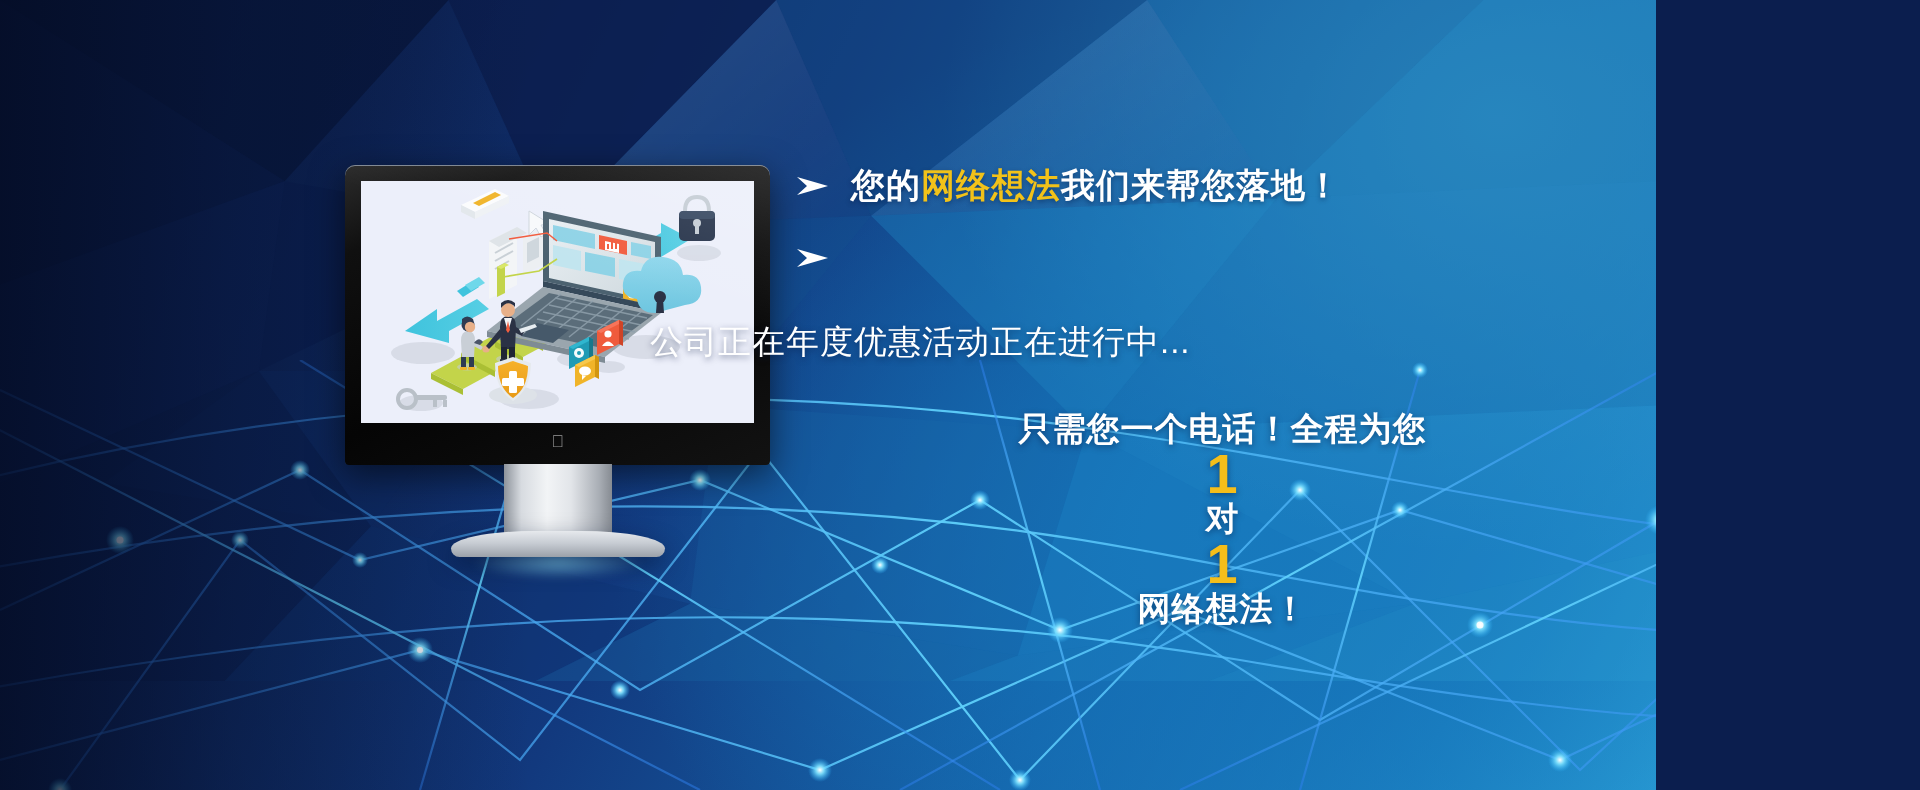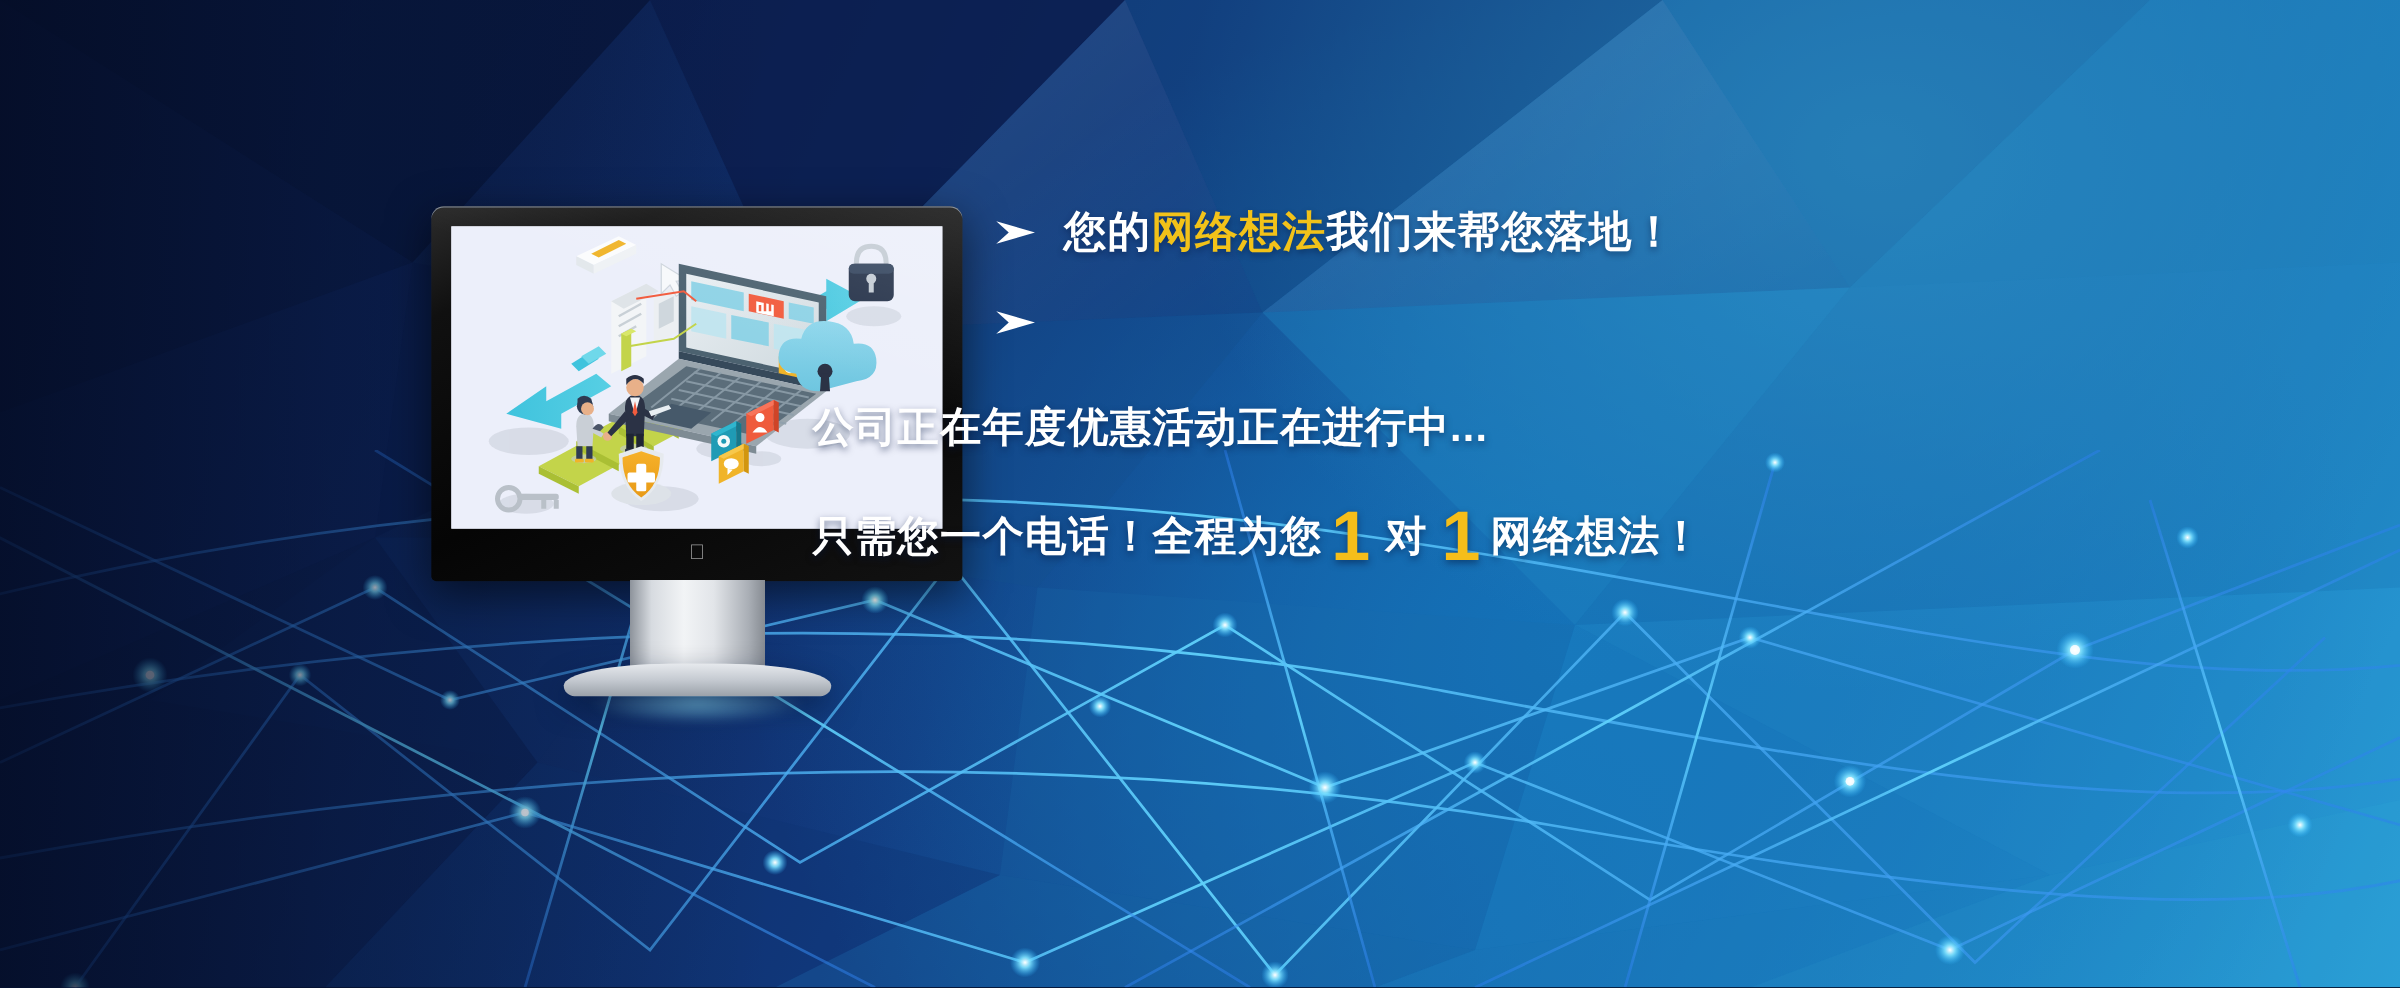--- a/index.html
+++ b/index.html
@@ -1,21 +1,21 @@
 <!DOCTYPE html>
 <html><head>
 <meta charset="utf-8">
 <style>
   * { margin:0; padding:0; box-sizing:border-box; }
   html,body { width:1920px; height:790px; overflow:hidden; background:#0b1e4e; }
   body { font-family:"Liberation Sans","DejaVu Sans",sans-serif; }
 
   #banner{
-    position:relative; width:1920px; height:790px; overflow:hidden;
-    background:#000000;
+    position:relative; width:1656px; height:790px; overflow:hidden;
+    background:#0369a1;
     padding-left:30px;
   }
 
   
   .bg-base{
     position:absolute; inset:0;
     background:
       radial-gradient(900px 700px at 1500px 120px, #2f8ec4 0%, rgba(47,142,196,0) 62%),
       radial-gradient(1000px 800px at 1250px 520px, #1472b8 0%, rgba(20,114,184,0) 65%),
       linear-gradient(115deg, #0a1a42 0%, #0e2559 22%, #12397e 44%, #1665ab 68%, #1e86c6 88%, #2a9ed6 100%);
@@ -73,28 +73,28 @@
   .copy{ position:absolute; left:795px; top:150px; width:1000px; }
   .bullet-row{ display:flex; align-items:center; height:72px; }
   .arrow-ico{ width:42px; flex:0 0 42px; display:flex; align-items:center; }
   .arrow-ico svg{ display:block; }
   .bline{
     font-size:34px; font-weight:bold; color:#ffffff; letter-spacing:1px;
     text-shadow:0 2px 5px rgba(0,20,60,.45); white-space:nowrap; margin-left:14px;
   }
   .hl{ color:#f2c219; }
   .promo{
-    font-size:33px; font-weight:bold; color:#ffffff; letter-spacing:1px;
+    font-size:33px; font-weight:normal; color:#ffffff; letter-spacing:1px;
     text-shadow:0 2px 6px rgba(0,20,60,.5); white-space:nowrap;
     margin-top:26px; margin-left:-145px;
   }
   .cta{
     font-size:33px; font-weight:bold; color:#ffffff; letter-spacing:1px;
     text-shadow:0 2px 6px rgba(0,20,60,.5); white-space:nowrap;
-    margin-top:42px; margin-left:-145px; display:flex; align-items:center;
+    margin-top:42px; margin-left:-145px; display:flex; align-items:center;flex-direction:column;
   }
   .big1{ color:#f5be1a; font-size:56px; font-weight:bold; line-height:0.8; padding:0 7px; }
   .cta .sep{ padding:0 4px; }
 </style>
 </head>
 <body>
 
 <div id="banner">
 
   <div class="bg-base"></div>

